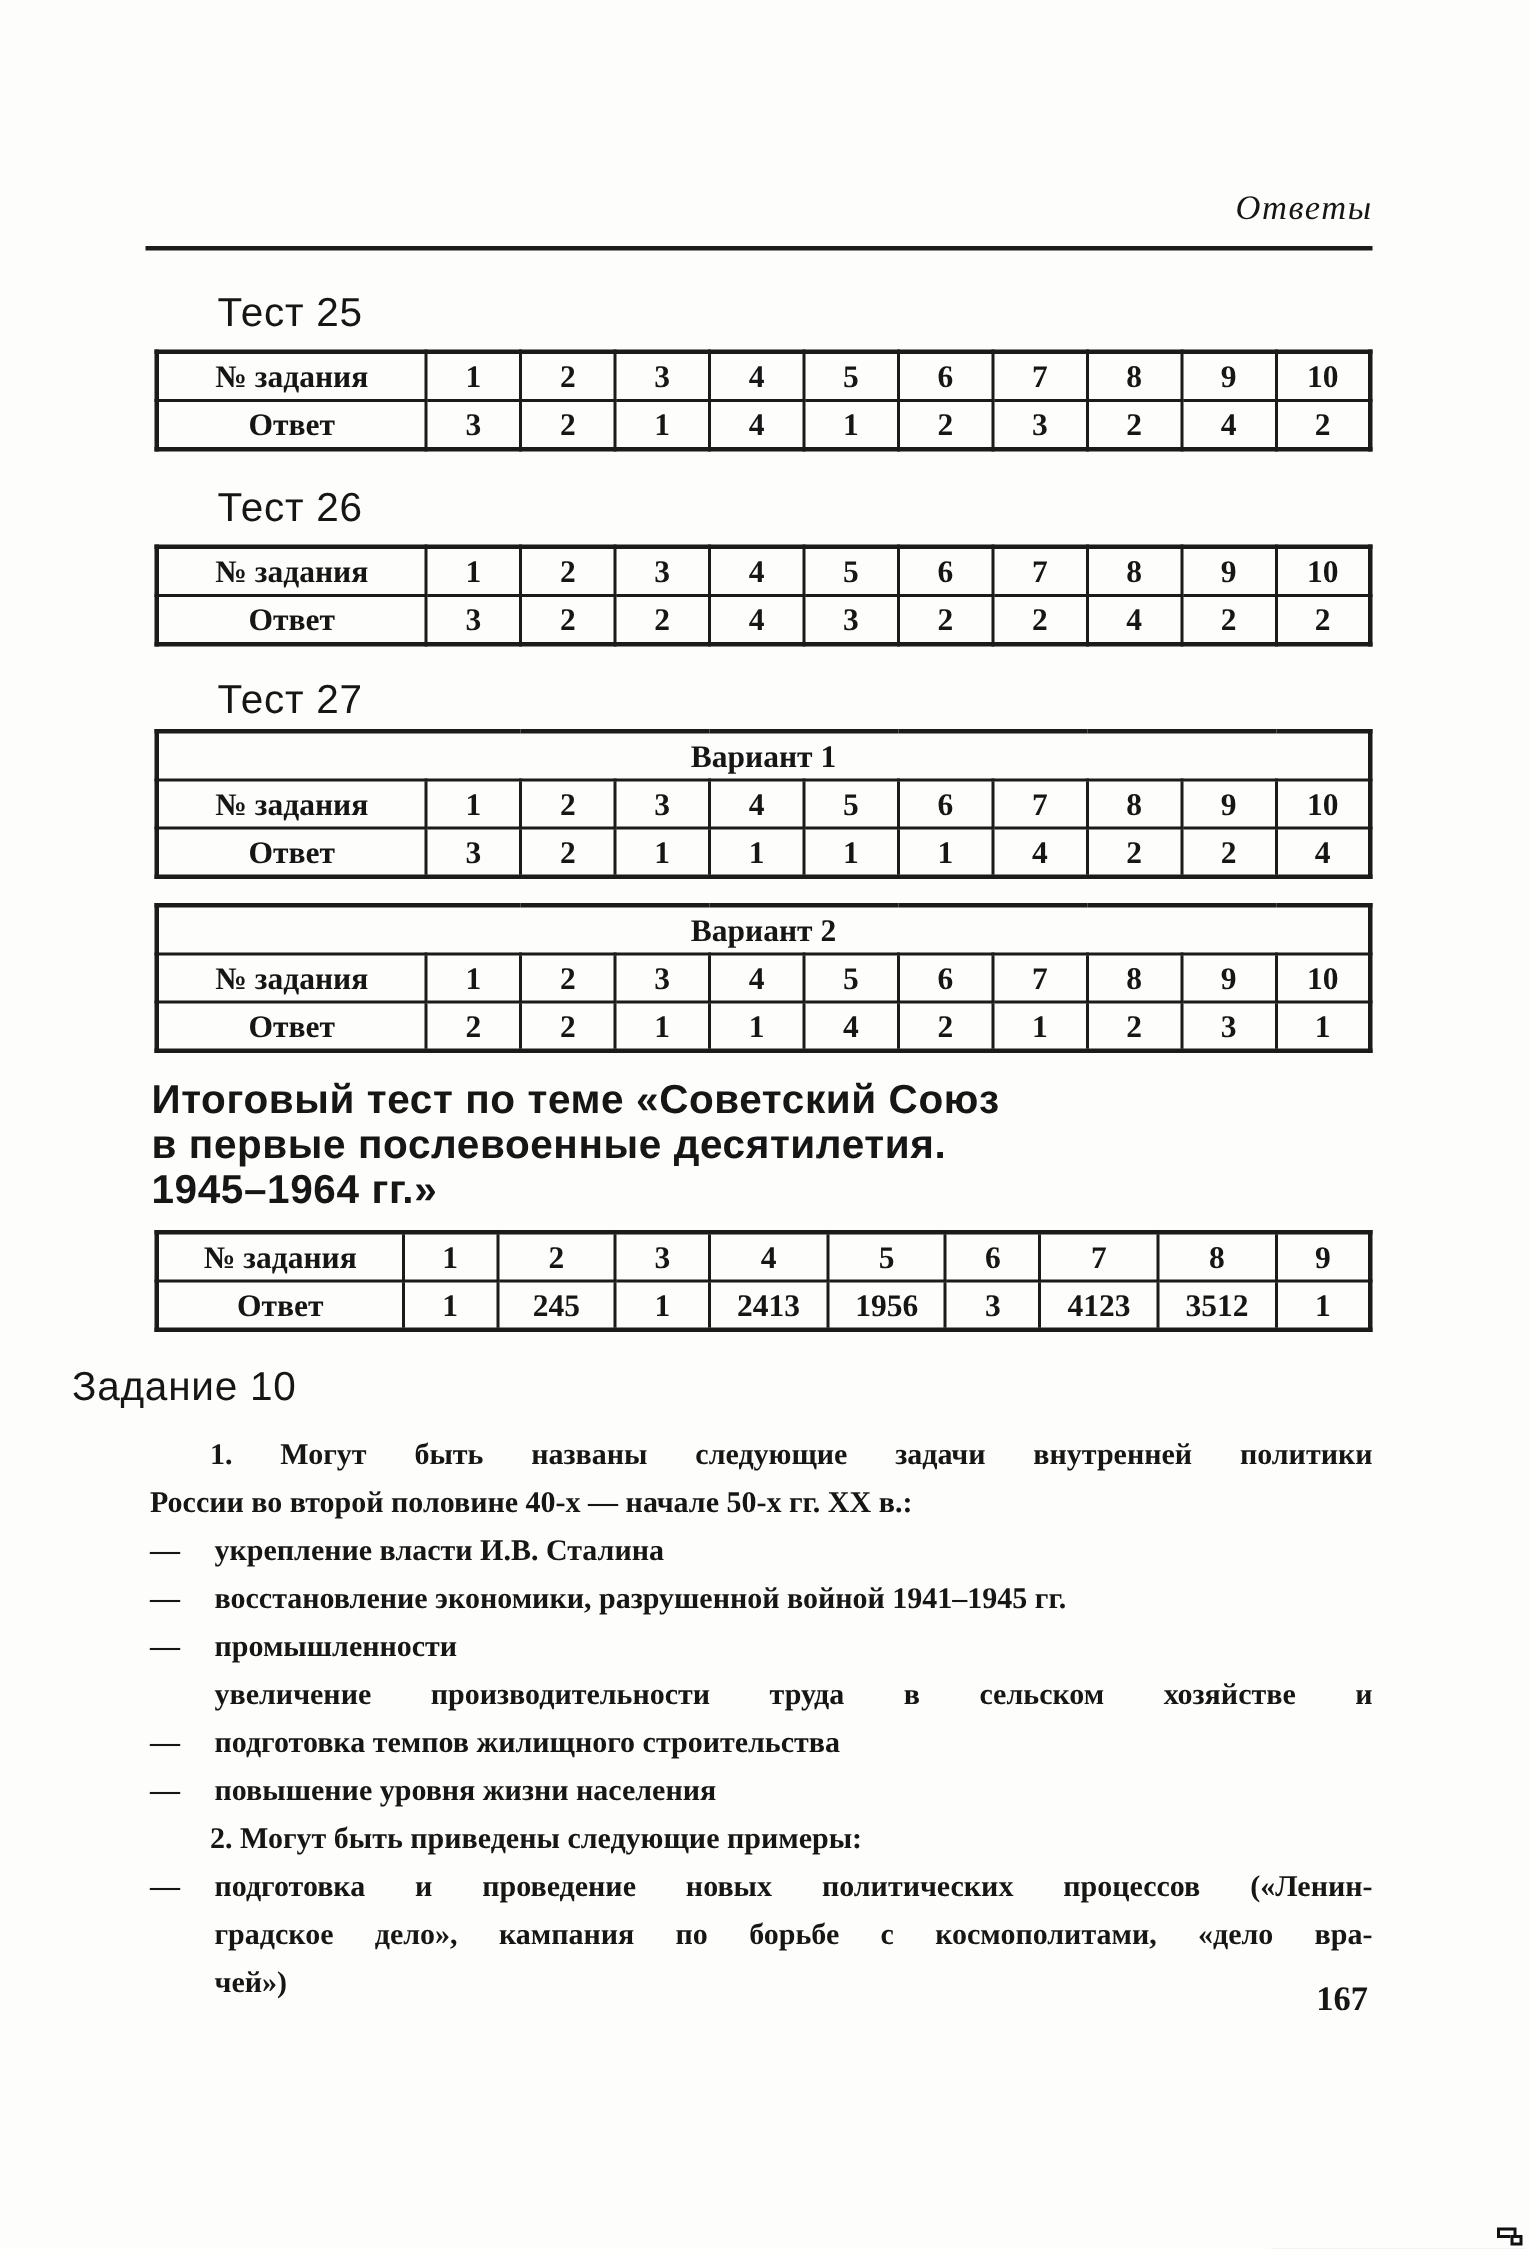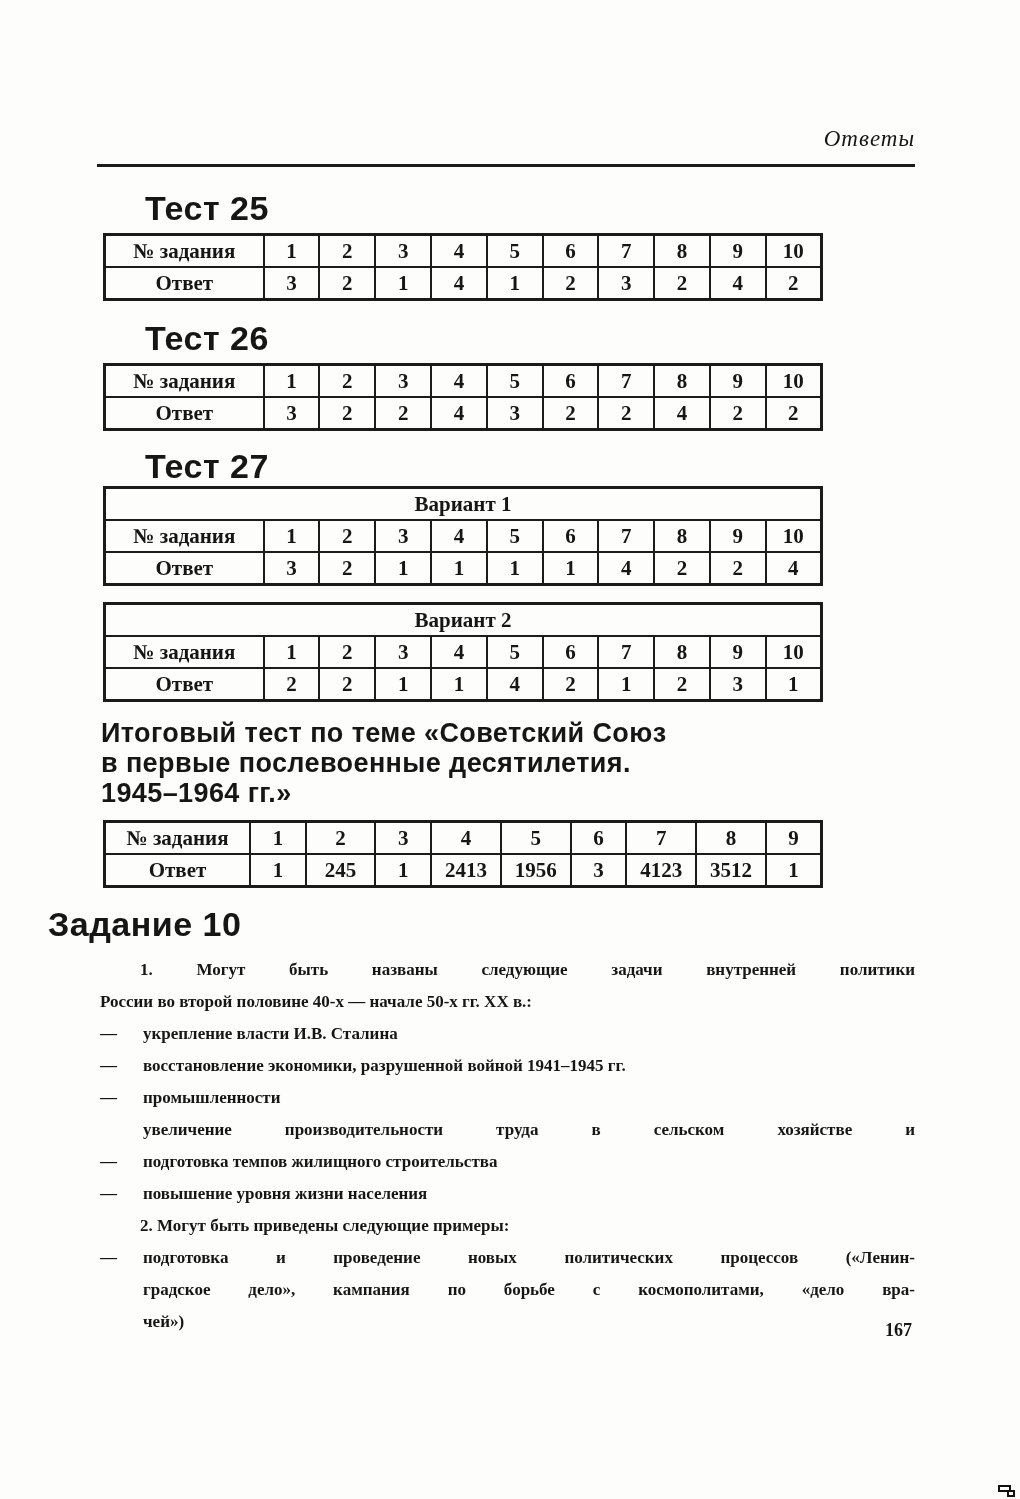--- a/index.html
+++ b/index.html
@@ -21,38 +21,38 @@
     font-style:italic;
   }
   .rule{
     margin:12px 105px 0 97px;
     border:none;border-top:3px solid #1c1c1c;height:0;
   }
   
   .section-title{
     margin:26px 0 0 145px;
     font-family:"Liberation Sans","DejaVu Sans",sans-serif;
-    font-weight:700;font-size:34px;line-height:31px;
+    font-weight:400;font-size:27px;line-height:31px;
     letter-spacing:0.5px;
   }
   .mt-t26{margin-top:22px;}
   .mt-t27{margin-top:20px;}
   .mt-task10{margin-top:21px;margin-left:48px;}
   
   .final-title{
     margin:16px 0 0 101px;
     font-family:"Liberation Sans","DejaVu Sans",sans-serif;
     font-weight:700;font-size:27px;line-height:30px;
     letter-spacing:0.4px;
   }
   .final-title .tline{display:block;}
   
   table.ans-table{
     margin:9px 0 0 103px;
-    width:720px;
+    width:812px;
     border-collapse:collapse;
     table-layout:fixed;
     border:3px solid #1b1b1b;
     font-family:"Liberation Serif","DejaVu Serif",serif;
     font-weight:700;font-size:21px;
   }
   .mt-table-small{margin-top:4px !important;}
   .mt-table-gap{margin-top:16px !important;}
   .mt-table-final{margin-top:12px !important;}
   table.ans-table th,table.ans-table td{
@@ -63,33 +63,33 @@
   }
   td.variant-cell{height:28px;}
   col.c-label{width:22.2%;}
   col.c-num{width:7.78%;}
   col.c-label9{width:20.3%;}
   col.n9{width:7.76%;}
   col.w9{width:9.73%;}
   
   .body-text{
     margin:0 105px 0 100px;
-    font-size:17px;line-height:32px;font-weight:700;
+    font-size:20px;line-height:32px;font-weight:700;
   }
   .para{margin-top:14px;}
   .para0{margin-top:0;}
   .pline{display:block;}
   .stretch{text-align:justify;text-align-last:justify;}
   .indent{text-indent:40px;}
   .bullet{position:relative;padding-left:43px;}
   .dash{position:absolute;left:0;top:0;}
   
   .page-number{
     position:absolute;top:1320px;right:108px;
-    font-size:18px;font-weight:700;
+    font-size:23px;font-weight:700;
     font-family:"Liberation Serif","DejaVu Serif",serif;
   }
   
   .artifact{position:absolute;right:4px;bottom:2px;width:18px;height:12px;}
   .artifact .a1{position:absolute;left:0;top:0;width:9px;height:3px;border:2px solid #111;background:#fff;}
   .artifact .a2{position:absolute;left:9px;top:5px;width:4px;height:3px;border:2px solid #111;background:#fff;}
 </style>
 </head>
 <body>
 

